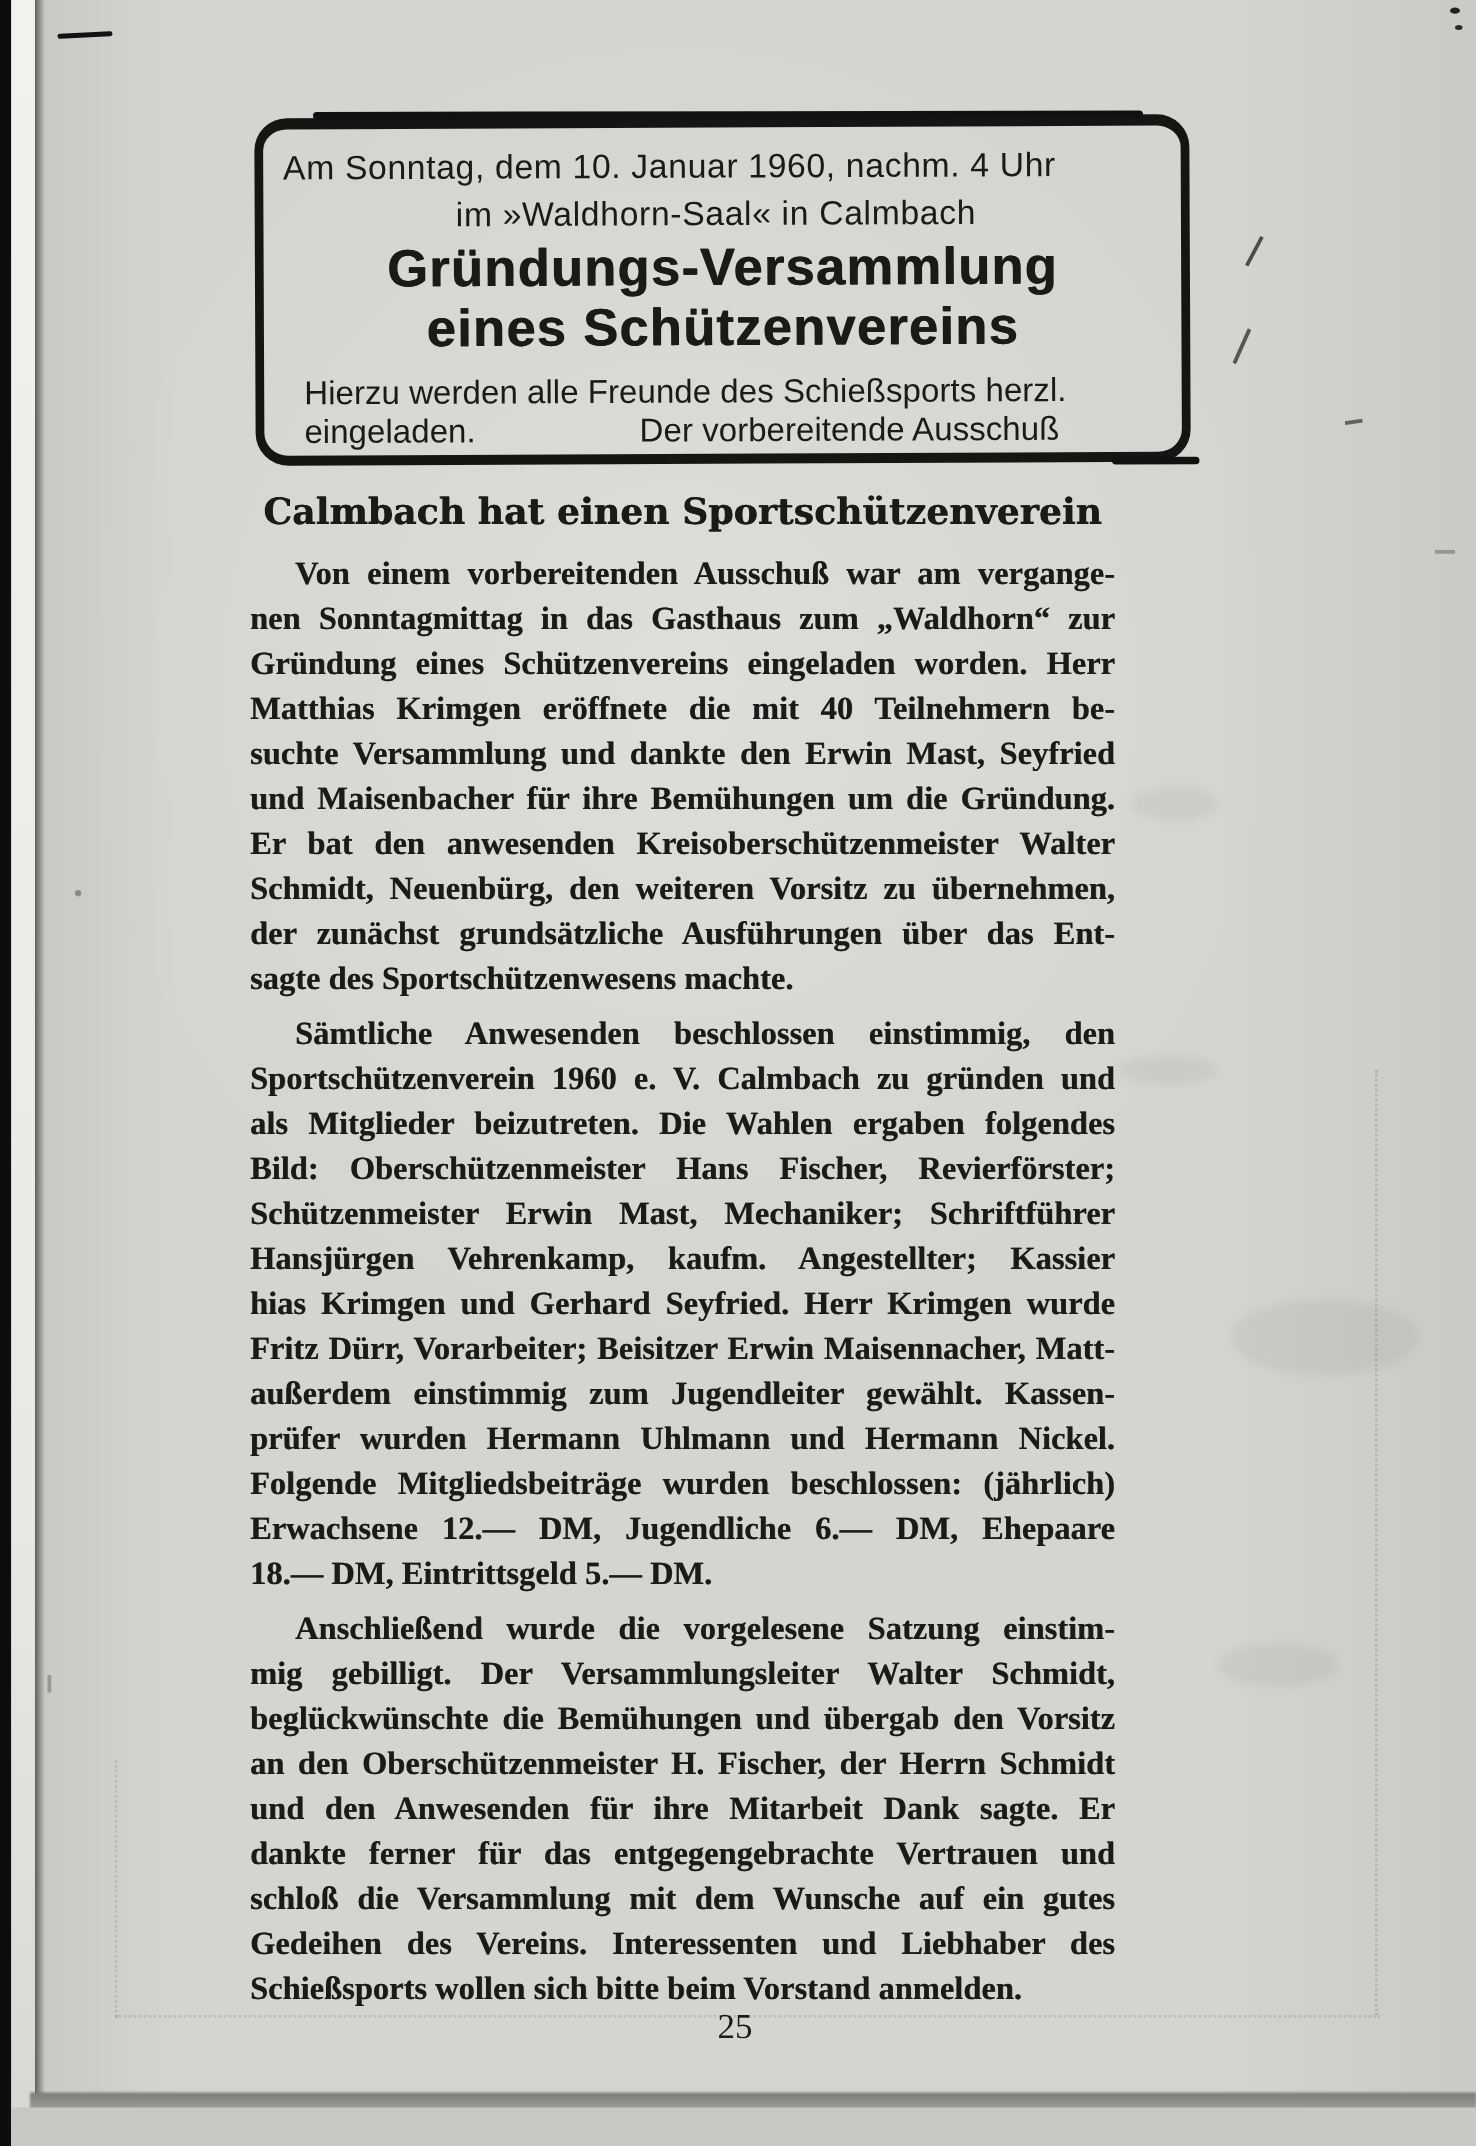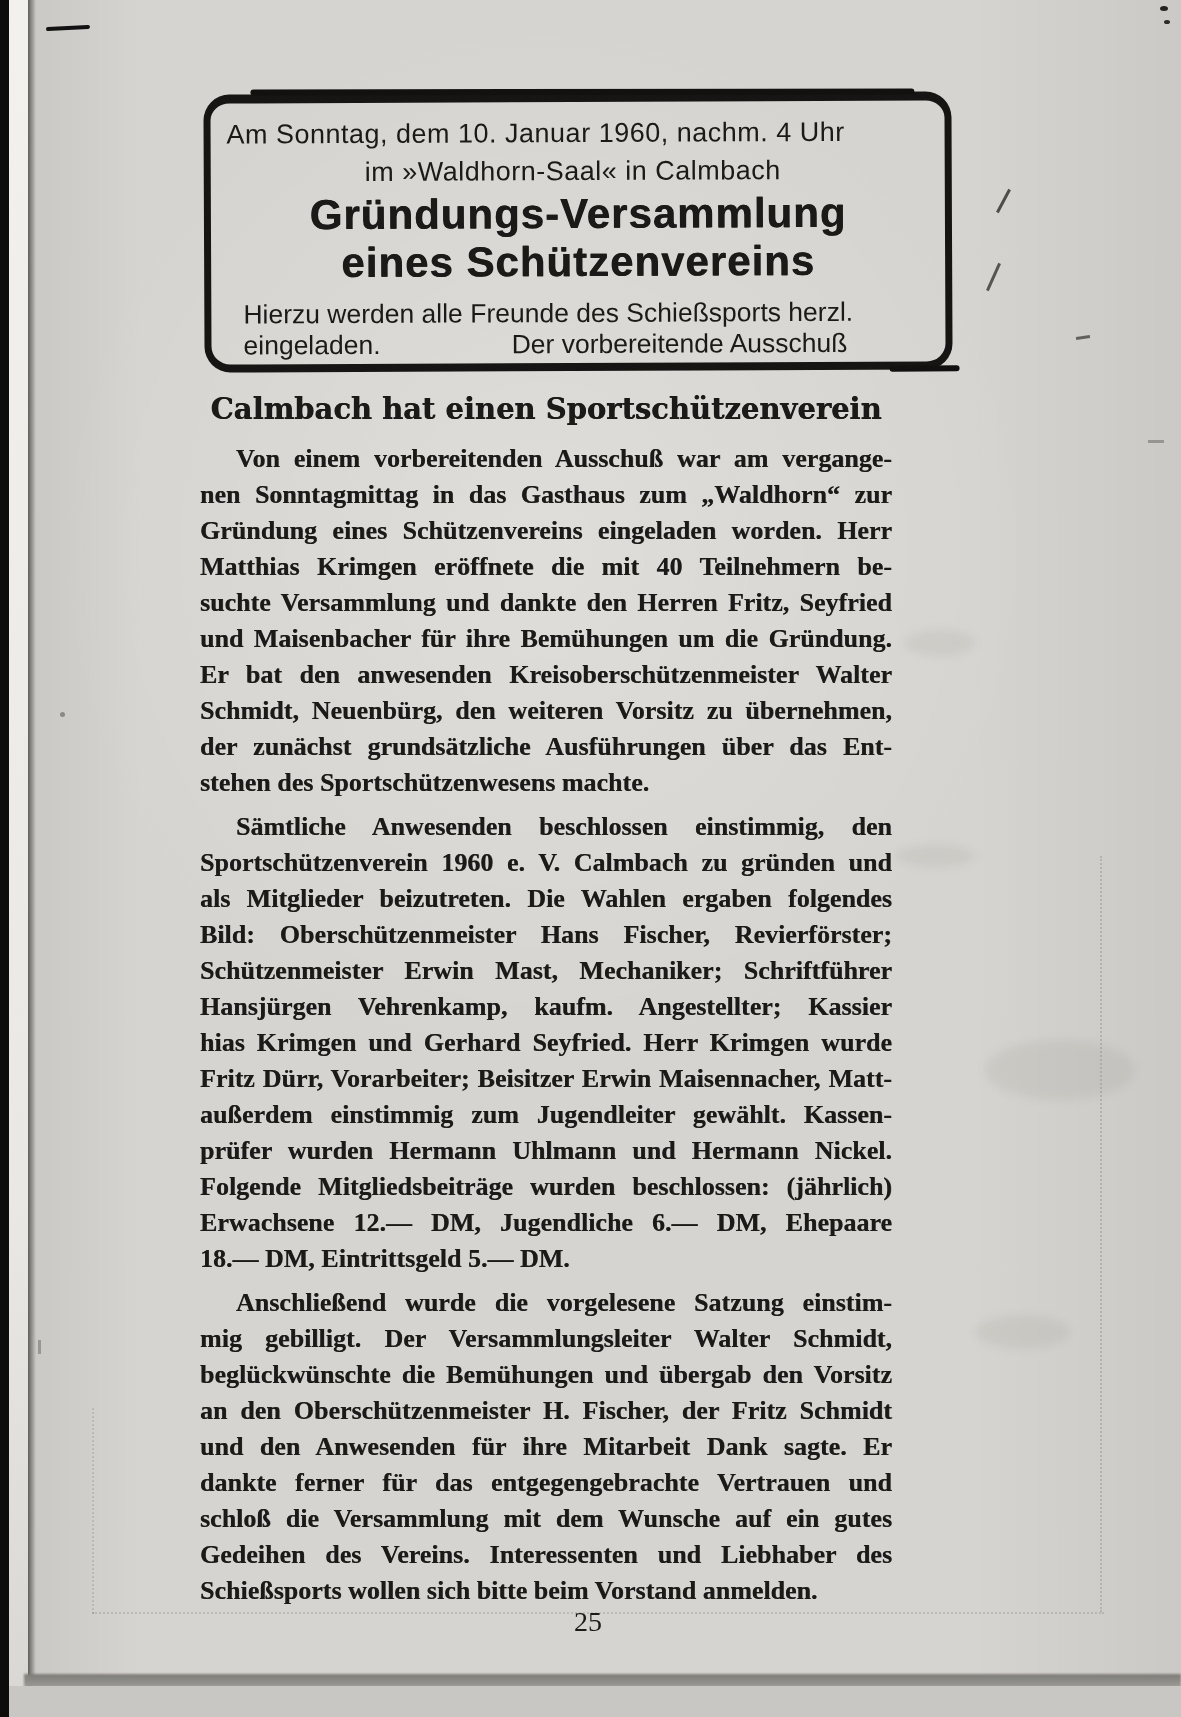--- a/index.html
+++ b/index.html
@@ -101,47 +101,47 @@
     </div>
   </div>
 
   <div class="abs headline">Calmbach hat einen Sportschützenverein</div>
   <div class="abs article-body">
       <div class="para">
         <div class="line indent">Von einem vorbereitenden Ausschuß war am vergange-</div>
         <div class="line">nen Sonntagmittag in das Gasthaus zum „Waldhorn“ zur</div>
         <div class="line">Gründung eines Schützenvereins eingeladen worden. Herr</div>
         <div class="line">Matthias Krimgen eröffnete die mit 40 Teilnehmern be-</div>
-        <div class="line">suchte Versammlung und dankte den Herren Fritz, Seyfried</div>
+        <div class="line">suchte Versammlung und dankte den Erwin Mast, Seyfried</div>
         <div class="line">und Maisenbacher für ihre Bemühungen um die Gründung.</div>
         <div class="line">Er bat den anwesenden Kreisoberschützenmeister Walter</div>
         <div class="line">Schmidt, Neuenbürg, den weiteren Vorsitz zu übernehmen,</div>
         <div class="line">der zunächst grundsätzliche Ausführungen über das Ent-</div>
-        <div class="line last">stehen des Sportschützenwesens machte.</div>
+        <div class="line last">sagte des Sportschützenwesens machte.</div>
       </div>
       <div class="para">
         <div class="line indent">Sämtliche Anwesenden beschlossen einstimmig, den</div>
         <div class="line">Sportschützenverein 1960 e. V. Calmbach zu gründen und</div>
         <div class="line">als Mitglieder beizutreten. Die Wahlen ergaben folgendes</div>
         <div class="line">Bild: Oberschützenmeister Hans Fischer, Revierförster;</div>
         <div class="line">Schützenmeister Erwin Mast, Mechaniker; Schriftführer</div>
         <div class="line">Hansjürgen Vehrenkamp, kaufm. Angestellter; Kassier</div>
         <div class="line">hias Krimgen und Gerhard Seyfried. Herr Krimgen wurde</div>
         <div class="line">Fritz Dürr, Vorarbeiter; Beisitzer Erwin Maisennacher, Matt-</div>
         <div class="line">außerdem einstimmig zum Jugendleiter gewählt. Kassen-</div>
         <div class="line">prüfer wurden Hermann Uhlmann und Hermann Nickel.</div>
         <div class="line">Folgende Mitgliedsbeiträge wurden beschlossen: (jährlich)</div>
         <div class="line">Erwachsene 12.— DM, Jugendliche 6.— DM, Ehepaare</div>
         <div class="line last">18.— DM, Eintrittsgeld 5.— DM.</div>
       </div>
       <div class="para">
         <div class="line indent">Anschließend wurde die vorgelesene Satzung einstim-</div>
         <div class="line">mig gebilligt. Der Versammlungsleiter Walter Schmidt,</div>
         <div class="line">beglückwünschte die Bemühungen und übergab den Vorsitz</div>
-        <div class="line">an den Oberschützenmeister H. Fischer, der Fritz Schmidt</div>
+        <div class="line">an den Oberschützenmeister H. Fischer, der Herrn Schmidt</div>
         <div class="line">und den Anwesenden für ihre Mitarbeit Dank sagte. Er</div>
         <div class="line">dankte ferner für das entgegengebrachte Vertrauen und</div>
         <div class="line">schloß die Versammlung mit dem Wunsche auf ein gutes</div>
         <div class="line">Gedeihen des Vereins. Interessenten und Liebhaber des</div>
         <div class="line last">Schießsports wollen sich bitte beim Vorstand anmelden.</div>
       </div>
     </div>
   <div class="abs page-number">25</div>
 
   <div class="abs bottom-band"></div>

